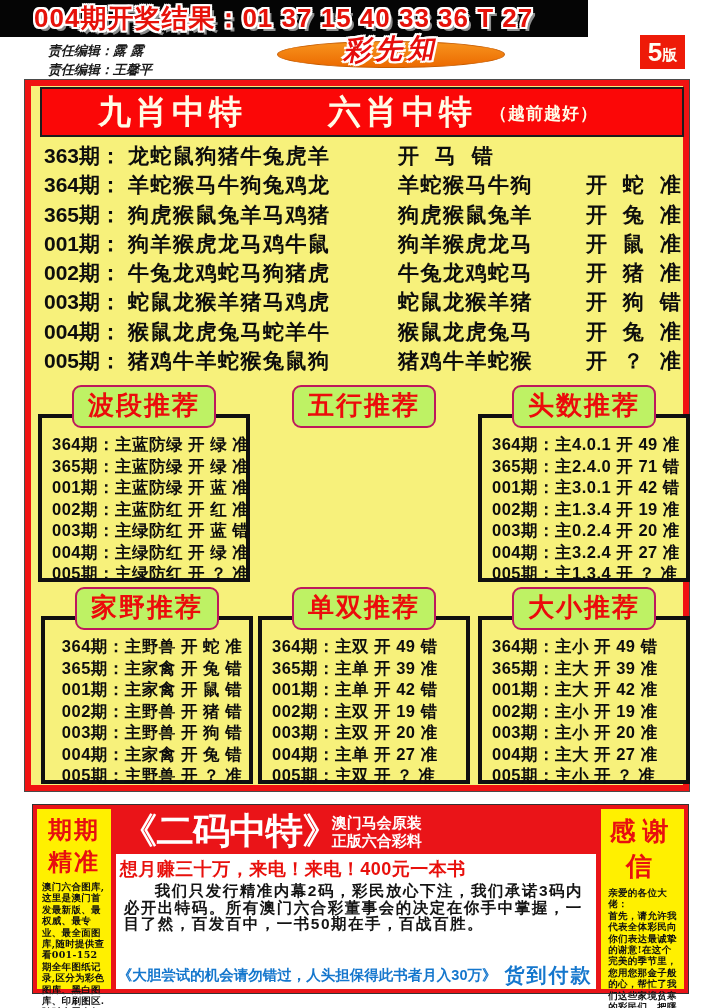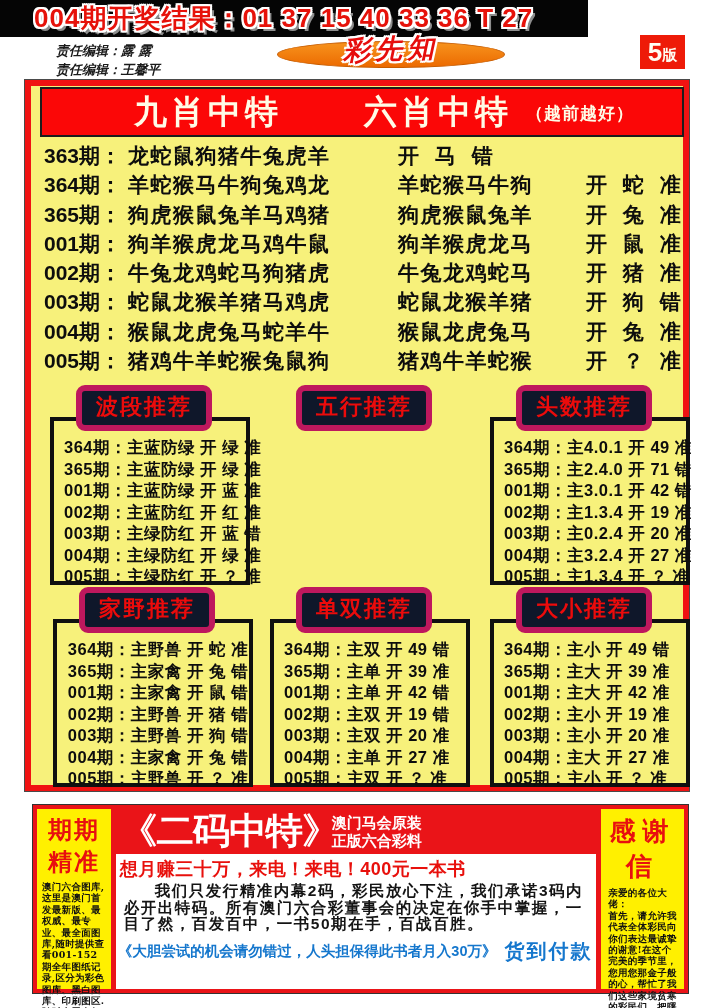--- a/index.html
+++ b/index.html
@@ -14,21 +14,21 @@
     background:#050505; display:flex; align-items:center; padding-left:34px;
   }
   .topbar-text {
     font-size:26px; font-weight:bold; color:#e6120a; letter-spacing:1px;
     white-space:nowrap;
     text-shadow:-2px -2px 0 #fff,2px -2px 0 #fff,-2px 2px 0 #fff,2px 2px 0 #fff,
                  0 -2px 0 #fff,0 2px 0 #fff,-2px 0 0 #fff,2px 0 0 #fff,4px 4px 0 #8d8d8d;
   }
   
   .editors {
-    position:absolute; left:56px; top:41px; font-size:13px; font-weight:bold;
+    position:absolute; left:48px; top:41px; font-size:13px; font-weight:bold;
     font-style:italic; line-height:19px; color:#1a1a1a;
     font-family:"DejaVu Serif","Liberation Serif",serif;
   }
   .brand-ellipse {
     position:absolute; left:277px; top:41px; width:228px; height:27px;
     background:linear-gradient(#f7941e,#ec6a00); border-radius:50%;
     border:1px solid #c85d00;
   }
   .brand-text {
     position:absolute; left:277px; top:31px; width:228px; text-align:center;
@@ -47,45 +47,45 @@
   
   .panel {
     position:absolute; left:25px; top:80px; width:664px; height:711px;
     background:#f7f17b; border:6px solid #f01212; outline:1px solid #4a4a4a;
   }
   .band {
     position:absolute; left:9px; top:1px; width:644px; height:50px;
     background:#fb0707; border:2px solid #1c1c1c; display:flex; align-items:center;
     color:#fffbe6; font-weight:bold; white-space:nowrap;
   }
-  .band .h1 { font-size:33px; letter-spacing:4px; margin-left:92px; }
+  .band .h1 { font-size:33px; letter-spacing:4px; margin-left:56px; }
   .band .h2 { font-size:33px; letter-spacing:4px; margin-left:82px; }
   .band .note { font-size:17px; letter-spacing:1px; margin-left:14px; margin-top:2px; }
   .rows { position:absolute; left:0; top:56px; width:652px; padding-left:13px; }
   .mrow {
     display:flex; height:29.3px; font-weight:bold;
     font-size:21px; color:#0d0d0d; white-space:nowrap;
   }
   .mrow .c-issue { width:84px; letter-spacing:0; }
   .mrow .c-nine  { width:270px; letter-spacing:1.5px; }
   .mrow .c-six   { width:188px; letter-spacing:1.5px; }
   .mrow .c-res   { letter-spacing:1px; word-spacing:8px; }
   
   .tipbox { position:absolute; width:212px; }
   .b0 { left:7px;  top:299px; } .b1 { left:227px; top:299px; } .b2 { left:447px; top:299px; }
   .b3 { left:10px;  top:501px;text-align:center; } .b4 { left:227px; top:501px; } .b5 { left:447px; top:501px; }
   .tab {
     position:relative; z-index:2; width:fit-content; margin:0 auto;
-    background:#0f172a; border:6px solid #be185d; border-radius:9px;
-    padding:1px 14px 3px; font-size:22px; font-weight:bold; color:#ec0b0b;
+    background:#bef264; border:2px solid #be185d; border-radius:9px;
+    padding:1px 14px 3px; font-size:26px; font-weight:bold; color:#ec0b0b;
     letter-spacing:2px; white-space:nowrap;
   }
   .tipbody {
     position:relative; margin-top:-14px; height:168px; background:#f7f17b;
-    border:4px solid #101010; padding:16px 0 0 10px;margin-left:12px;
+    border:4px solid #101010; padding:16px 0 0 10px;
   }
   .tipbody .trow {
     font-size:16.5px; font-weight:bold; color:#0d0d0d; line-height:21.5px;
     white-space:nowrap; letter-spacing:0.5px;
   }
   
   .footer {
     position:absolute; left:33px; top:805px; width:655px; height:188px;
     border:4px solid #ea1418; outline:1px solid #333; display:flex; background:#ea1418;
   }
@@ -110,21 +110,21 @@
   .c-headline { font-size:36px; font-weight:bold; letter-spacing:-1px; transform:scaleX(1.04); transform-origin:left; }
   .c-sub { font-size:15px; font-weight:bold; line-height:18px; margin-left:2px; }
   .c-hotline {
     color:#e8100c; font-weight:bold; font-size:18px; padding:3px 4px 1px;
     white-space:nowrap; letter-spacing:0.5px;
   }
   .c-body {
     font-size:15.5px; line-height:16.5px; font-weight:bold; color:#141414;
     padding:1px 6px 0 8px; text-indent:2em; letter-spacing:1.5px;
   }
-  .c-promo { display:flex; align-items:center; padding:5px 4px 0 2px; white-space:nowrap; }
+  .c-promo { display:flex; align-items:center; padding:5px 4px 0 2px; white-space:nowrap;margin-top:24px; }
   .c-promo .p1 { color:#1577cd; font-weight:bold; font-size:14.5px; }
   .c-promo .p2 { color:#1577cd; font-weight:bold; font-size:20px; margin-left:8px; letter-spacing:2px; }
 </style>
 </head>
 <body>
 
 <div class="topbar">
   <span class="topbar-text">004期开奖结果：01 37 15 40 33 36 T 27</span>
 </div>
 

